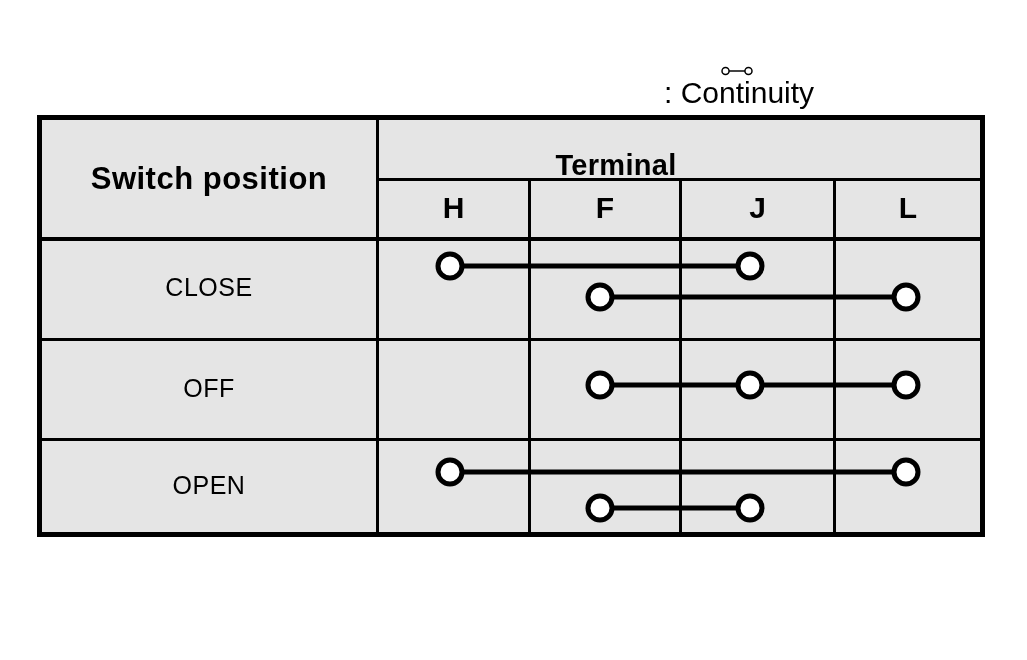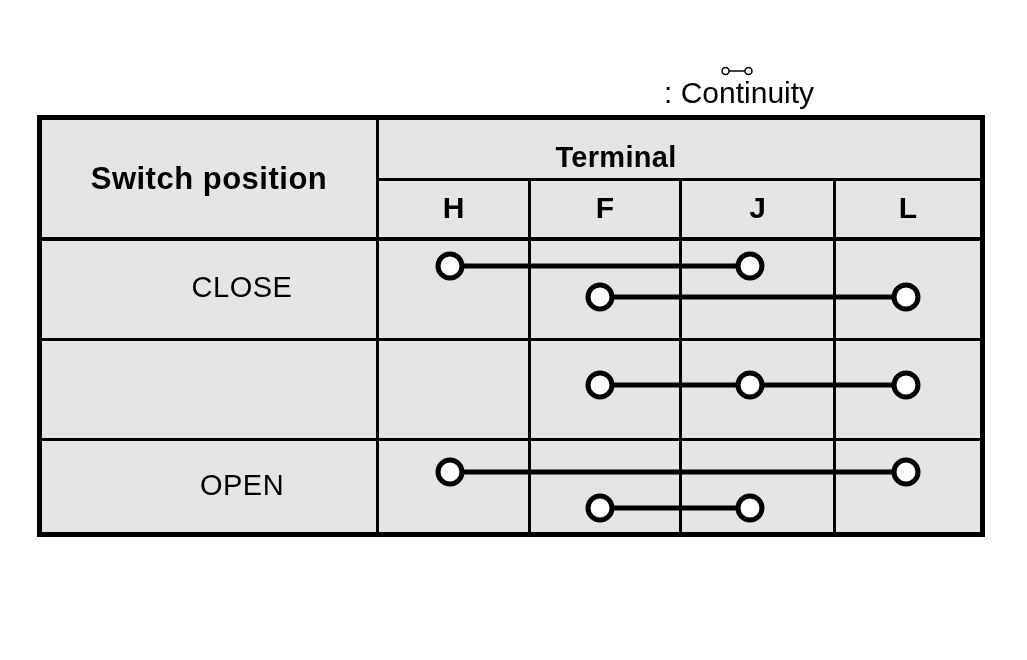--- a/index.html
+++ b/index.html
@@ -89,24 +89,23 @@
   .terminal-label {
     font-size: 29px;
     font-weight: 700;
     letter-spacing: 0.3px;
   }
   .terminal-col-label {
     font-size: 30px;
     font-weight: 700;
   }
   .row-label {
-    font-size: 29px;
+    font-size: 25px;
     font-weight: 400;
     letter-spacing: 0.5px;
-    padding-left: 33px;
   }
 
   
   .continuity-layer {
     position: absolute;
     left: 0;
     top: 0;
     width: 1027px;
     height: 660px;
     pointer-events: none;
@@ -144,28 +143,29 @@
     <div class="vline" style="left:637px; top:58px; height:354px;"></div>
     <div class="vline" style="left:791px; top:58px; height:354px;"></div>
 
     <div class="hline" style="left:334px; top:58px;  width:604px;"></div>
     <div class="hline thick" style="left:0px; top:117px; width:938px;"></div>
     <div class="hline" style="left:0px; top:218px; width:938px;"></div>
     <div class="hline" style="left:0px; top:318px; width:938px;"></div>
 
     <div class="cell-text switch-position-label" style="left:0px; top:0px; width:334px; height:117px;">Switch position</div>
 
-    <div class="cell-text terminal-label" style="left:334px; top:8px; width:480px; height:58px;">Terminal</div>
+    <div class="cell-text terminal-label" style="left:334px; top:16px; width:480px; height:58px;">Terminal</div>
 
     <div class="cell-text terminal-col-label" style="left:337px; top:58px; width:149px; height:59px;">H</div>
     <div class="cell-text terminal-col-label" style="left:489px; top:58px; width:148px; height:59px;">F</div>
     <div class="cell-text terminal-col-label" style="left:640px; top:58px; width:151px; height:59px;">J</div>
     <div class="cell-text terminal-col-label" style="left:794px; top:58px; width:144px; height:59px;">L</div>
 
     <div class="cell-text row-label" style="left:0px; top:117px; width:334px; height:101px;">CLOSE</div>
+    <div class="cell-text row-label" style="left:0px; top:218px; width:334px; height:100px;">OFF</div>
     <div class="cell-text row-label" style="left:0px; top:318px; width:334px; height:94px;border-radius:24px;">OPEN</div>
   </div>
 
   <svg class="continuity-layer" viewBox="0 0 1027 660">
 
     <g>
       <line x1="450" y1="266" x2="750" y2="266" stroke="#000" stroke-width="5"></line>
       <circle cx="450" cy="266" r="12" fill="#fff" stroke="#000" stroke-width="5"></circle>
       <circle cx="750" cy="266" r="12" fill="#fff" stroke="#000" stroke-width="5"></circle>
     </g>

